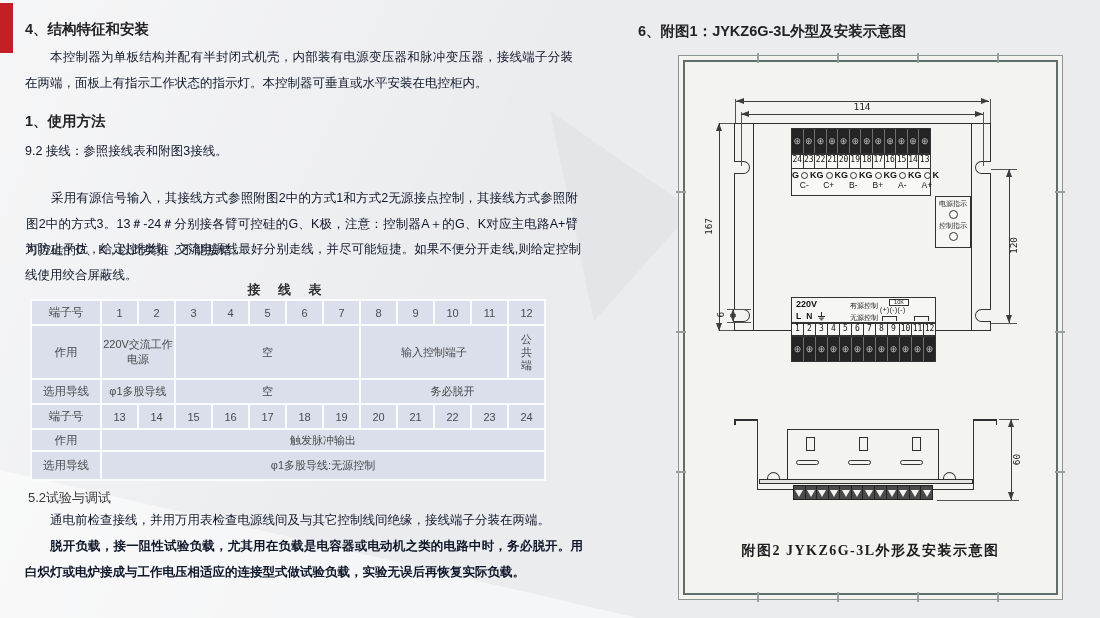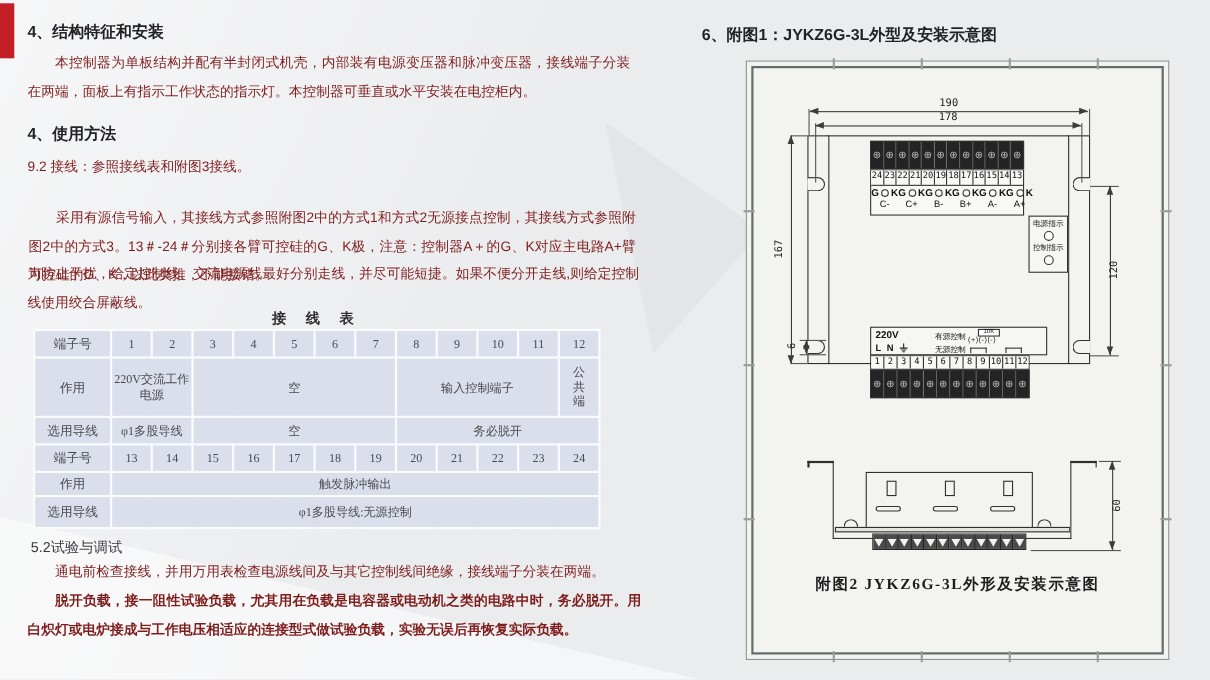--- a/index.html
+++ b/index.html
@@ -11,25 +11,25 @@
   }
   .abs{position:absolute;}
   
   .sheen1{inset:0;background:linear-gradient(115deg, rgba(255,255,255,.55) 0%, rgba(255,255,255,0) 42%);}
   .sheen2{inset:0;background:rgba(255,255,255,.5);clip-path:polygon(0 76%,58% 100%,0 100%);}
   .sheen3{inset:0;background:rgba(110,116,128,.06);clip-path:polygon(50% 18%,63% 34%,54% 52%);}
   .redbar{left:0;top:3px;width:13px;height:50px;background:#c41e26;}
 
   
   .h1{font-size:14.5px;font-weight:700;color:#232326;}
-  .body-p{font-size:12.5px;line-height:26px;text-align:justify;color:#7f1d1d;}
+  .body-p{font-size:12.5px;line-height:26px;text-align:justify;color:#0f172a;}
   .ind{text-indent:2em;}
   .tbl-title{font-size:13px;font-weight:700;color:#2e2e32;text-align:center;letter-spacing:7px;}
 
-  table.wt{border-collapse:collapse;table-layout:fixed;width:516px;font-family:Liberation Serif, serif;}
+  table.wt{border-collapse:collapse;table-layout:fixed;width:516px;}
   table.wt td{
     border:2px solid #fafbfd;background:#dbdfec;color:#4a4a4e;
     font-size:11px;text-align:center;vertical-align:middle;padding:0 1px;
   }
   table.wt td.lab{font-size:11.5px;}
   .vertwrap{width:13px;margin:0 auto;line-height:13px;font-size:11px;word-break:break-all;}
 
   
   .frame{
     left:678px;top:55px;width:385px;height:545px;
@@ -107,21 +107,21 @@
 <body>
 
 <div class="abs sheen1"></div>
 <div class="abs sheen2"></div>
 <div class="abs sheen3"></div>
 <div class="abs redbar"></div>
 
 <div class="abs h1" style="left:25px;top:20px;">4、结构特征和安装</div>
 <div class="abs body-p ind" style="left:25px;top:44px;width:548px;">本控制器为单板结构并配有半封闭式机壳，内部装有电源变压器和脉冲变压器，接线端子分装在两端，面板上有指示工作状态的指示灯。本控制器可垂直或水平安装在电控柜内。</div>
 
-<div class="abs h1" style="left:25px;top:112px;">4、使用方法</div>
+<div class="abs h1" style="left:25px;top:112px;">1、使用方法</div>
 <div class="abs body-p" style="left:25px;top:138px;width:552px;">9.2 接线：参照接线表和附图3接线。</div>
 <div class="abs body-p ind" style="left:26px;top:160px;width:552px;margin-top:25px;">采用有源信号输入，其接线方式参照附图2中的方式1和方式2无源接点控制，其接线方式参照附图2中的方式3。13＃-24＃分别接各臂可控硅的G、K极，注意：控制器A＋的G、K对应主电路A+臂可控硅的G、K，以此类推，不能接错。</div>
 <div class="abs body-p" style="left:25px;top:236px;width:556px;">为防止干扰，给定控制线、交流电源线最好分别走线，并尽可能短捷。如果不便分开走线,则给定控制线使用绞合屏蔽线。</div>
 
 <div class="abs tbl-title" style="left:30px;top:281px;width:516px;">接 线 表</div>
 
 <table class="wt abs" style="left:30px;top:299px;">
   <colgroup>
       <col style="width:70px;">
     </colgroup>
@@ -211,25 +211,24 @@
   <div class="vline" style="left:292px;top:67px;height:208px;"></div>
 
   <div class="kh r" style="left:55px;top:105px;"></div>
   <div class="kh r" style="left:55px;top:253px;"></div>
   <div class="kh l" style="left:296px;top:105px;"></div>
   <div class="kh l" style="left:296px;top:253px;"></div>
 
   <div class="ext" style="left:56px;top:43px;width:1px;height:24px;"></div>
   <div class="ext" style="left:311px;top:43px;width:1px;height:24px;"></div>
   <div class="dimh" style="left:57px;top:45px;width:253px;"></div>
-  <div class="dlab" style="left:57px;top:32px;width:253px;">190</div>
   <div class="ext" style="left:62px;top:56px;width:1px;height:54px;"></div>
   <div class="ext" style="left:304px;top:56px;width:1px;height:54px;"></div>
   <div class="dimh" style="left:62px;top:58px;width:242px;"></div>
-  <div class="dlab" style="left:62px;top:45px;width:242px;">178</div>
+  <div class="dlab" style="left:62px;top:45px;width:242px;">114</div>
 
   <div class="ext" style="left:40px;top:67px;width:15px;height:1px;"></div>
   <div class="ext" style="left:40px;top:274px;width:15px;height:1px;"></div>
   <div class="dimv" style="left:40px;top:67px;height:208px;"></div>
   <div class="dlab rot" style="left:14px;top:165px;width:30px;">167</div>
 
   <div class="ext" style="left:312px;top:113px;width:26px;height:1px;"></div>
   <div class="ext" style="left:312px;top:267px;width:26px;height:1px;"></div>
   <div class="dimv" style="left:330px;top:113px;height:154px;"></div>
   <div class="dlab rot" style="left:319px;top:184px;width:30px;">120</div>
@@ -320,21 +319,21 @@
     </div>
   </div>
 
   <div class="indbox" style="left:256px;top:140px;width:36px;height:52px;">
     <div class="t">电源指示</div>
     <div class="led"></div>
     <div class="t">控制指示</div>
     <div class="led"></div>
   </div>
 
-  <div class="infobox" style="left:112px;top:241px;width:161px;height:26px;">
+  <div class="infobox" style="left:112px;top:241px;width:145px;height:26px;">
     <span class="v">220V</span>
     <span class="ln">
       <b>L</b>
       <b>N</b>
       <svg width="9" height="9" viewBox="0 0 9 9">
           <path d="M4.5 0v4M1 4.5h7M2.2 6.2h4.6M3.4 7.8h2.2" stroke="#222" stroke-width="1" fill="none"></path>
         </svg>
     </span>
     <span class="ac">有源控制</span>
     <span class="pa">无源控制</span>
@@ -403,14 +402,14 @@
       <span class="tooth"></span>
       <span class="tooth"></span>
       <span class="tooth"></span>
   </div>
 
   <div class="ext" style="left:320px;top:363px;width:20px;height:1px;"></div>
   <div class="ext" style="left:258px;top:444px;width:82px;height:1px;"></div>
   <div class="dimv" style="left:332px;top:363px;height:81px;"></div>
   <div class="dlab rot" style="left:322px;top:398px;width:30px;">60</div>
 
-  <div class="caption" style="top:466px;">附图2 JYKZ6G-3L外形及安装示意图</div>
+  <div class="caption" style="top:486px;">附图2 JYKZ6G-3L外形及安装示意图</div>
 </div>
 
 </body></html>

